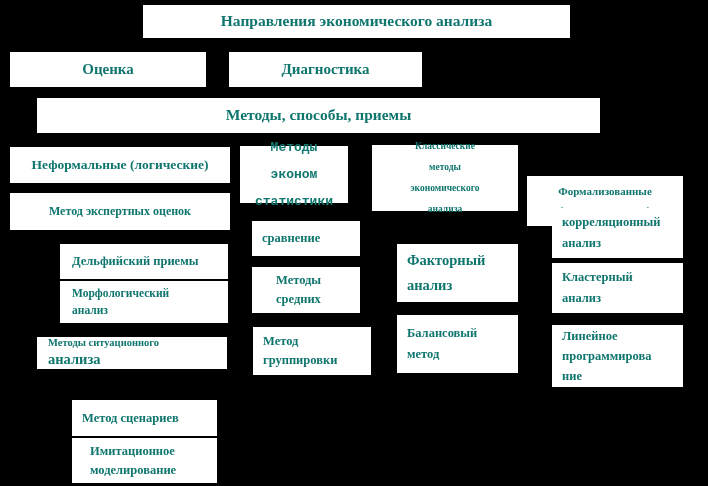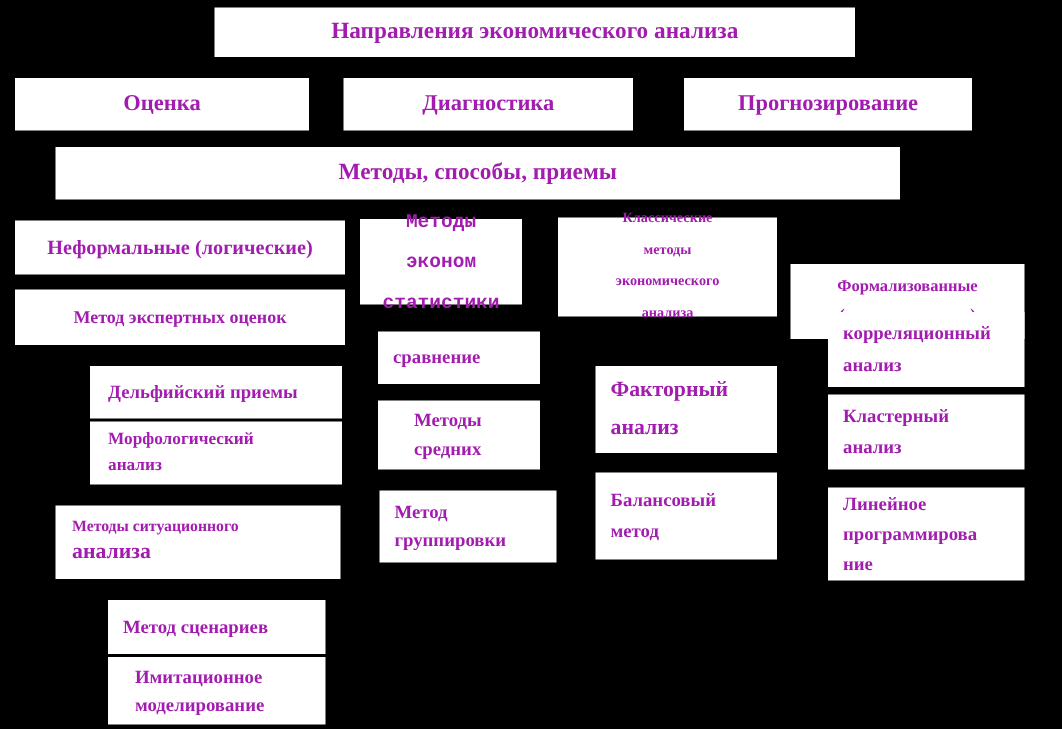--- a/index.html
+++ b/index.html
@@ -7,50 +7,49 @@
   .canvas{
     position:relative;
     width:708px;height:486px;
     background:#000000;
     font-family:"Liberation Serif","DejaVu Serif",serif;
     overflow:hidden;
   }
   .box{
     position:absolute;
     background:#ffffff;
-    color:#a21caf;
+    color:#0f766e;
     font-weight:bold;
     box-sizing:border-box;
     display:flex;
     flex-direction:column;
     justify-content:center;
     line-height:1.35;
   }
   .center{text-align:center;}
   .left{text-align:left;}
   .breakw{word-break:break-word;overflow-wrap:anywhere;}
 </style>
 </head>
 <body>
 
 <div class="canvas">
 
   <div class="box center" style="left:143px;top:5px;width:427px;height:33px;font-size:15.5px;">Направления экономического анализа</div>
 
   <div class="box center" style="left:10px;top:52px;width:196px;height:35px;font-size:15px;">Оценка</div>
   <div class="box center" style="left:229px;top:52px;width:193px;height:35px;font-size:15px;">Диагностика</div>
-  <div class="box center" style="left:456px;top:52px;width:192px;height:35px;font-size:15px;">Прогнозирование</div>
 
   <div class="box center" style="left:37px;top:98px;width:563px;height:35px;font-size:15.5px;">Методы, способы, приемы</div>
 
   <div class="box center" style="left:10px;top:147px;width:220px;height:36px;font-size:13.5px;">Неформальные (логические)</div>
   <div class="box center" style="left:10px;top:193px;width:220px;height:37px;font-size:12px;">Метод экспертных оценок</div>
   <div class="box left" style="left:60px;top:244px;width:168px;height:35px;font-size:12.5px;padding-left:12px;">Дельфийский приемы</div>
   <div class="box left" style="left:60px;top:281px;width:168px;height:42px;font-size:11.5px;line-height:1.5;padding-left:12px;padding-right:45px;">Морфологический анализ</div>
-  <div class="box left" style="left:37px;top:337px;width:190px;height:49px;padding-left:11px;">
+  <div class="box left" style="left:37px;top:337px;width:190px;height:32px;padding-left:11px;">
     <span style="display:block;font-size:10.5px;">Методы ситуационного</span>
     <span style="display:block;font-size:14.5px;">анализа</span>
   </div>
   <div class="box left" style="left:72px;top:400px;width:145px;height:36px;font-size:12.5px;padding-left:10px;">Метод сценариев</div>
   <div class="box left" style="left:72px;top:438px;width:145px;height:45px;font-size:12.5px;line-height:1.5;padding-left:18px;">Имитационное моделирование</div>
 
   <div class="box center" style="left:240px;top:146px;width:108px;height:57px;font-size:13px;line-height:2.1;padding:0 6px;font-family:Liberation Mono, monospace;">Методы эконом статистики</div>
   <div class="box left" style="left:252px;top:221px;width:108px;height:35px;font-size:12.5px;padding-left:10px;">сравнение</div>
   <div class="box left" style="left:252px;top:267px;width:108px;height:46px;font-size:12.5px;line-height:1.55;padding-left:24px;padding-right:30px;">Методы средних</div>
   <div class="box left" style="left:253px;top:327px;width:118px;height:48px;font-size:12.5px;line-height:1.55;padding-left:10px;padding-right:25px;">Метод группировки</div>

